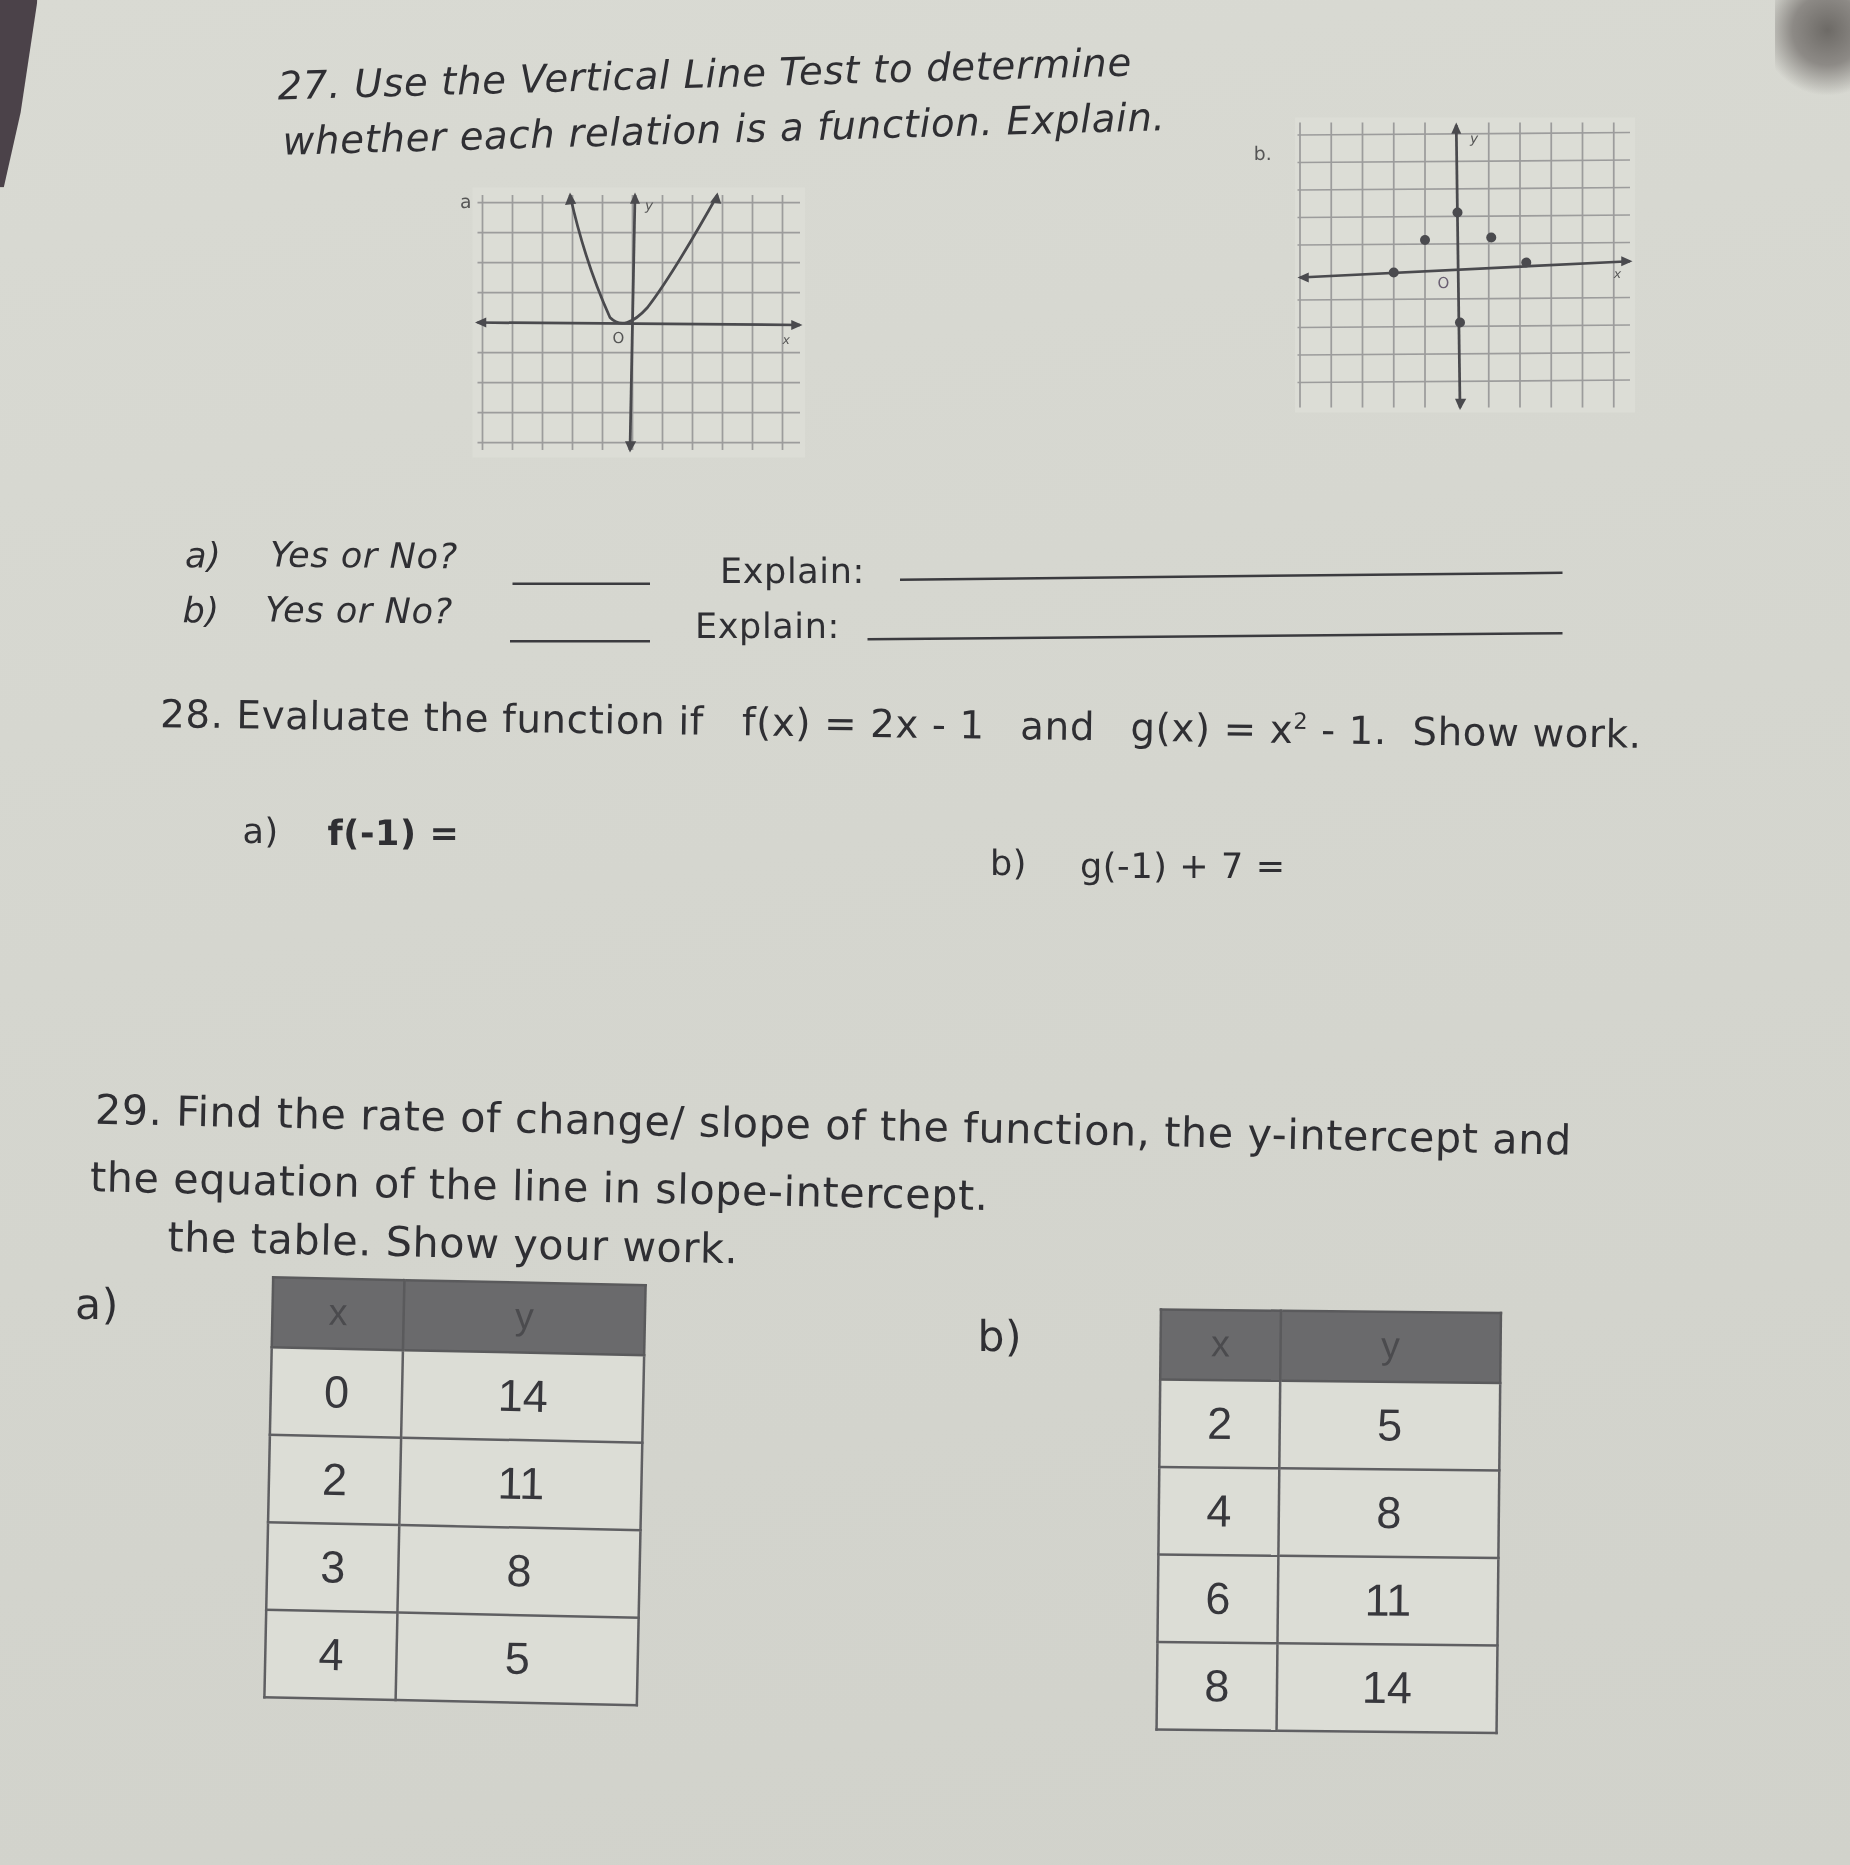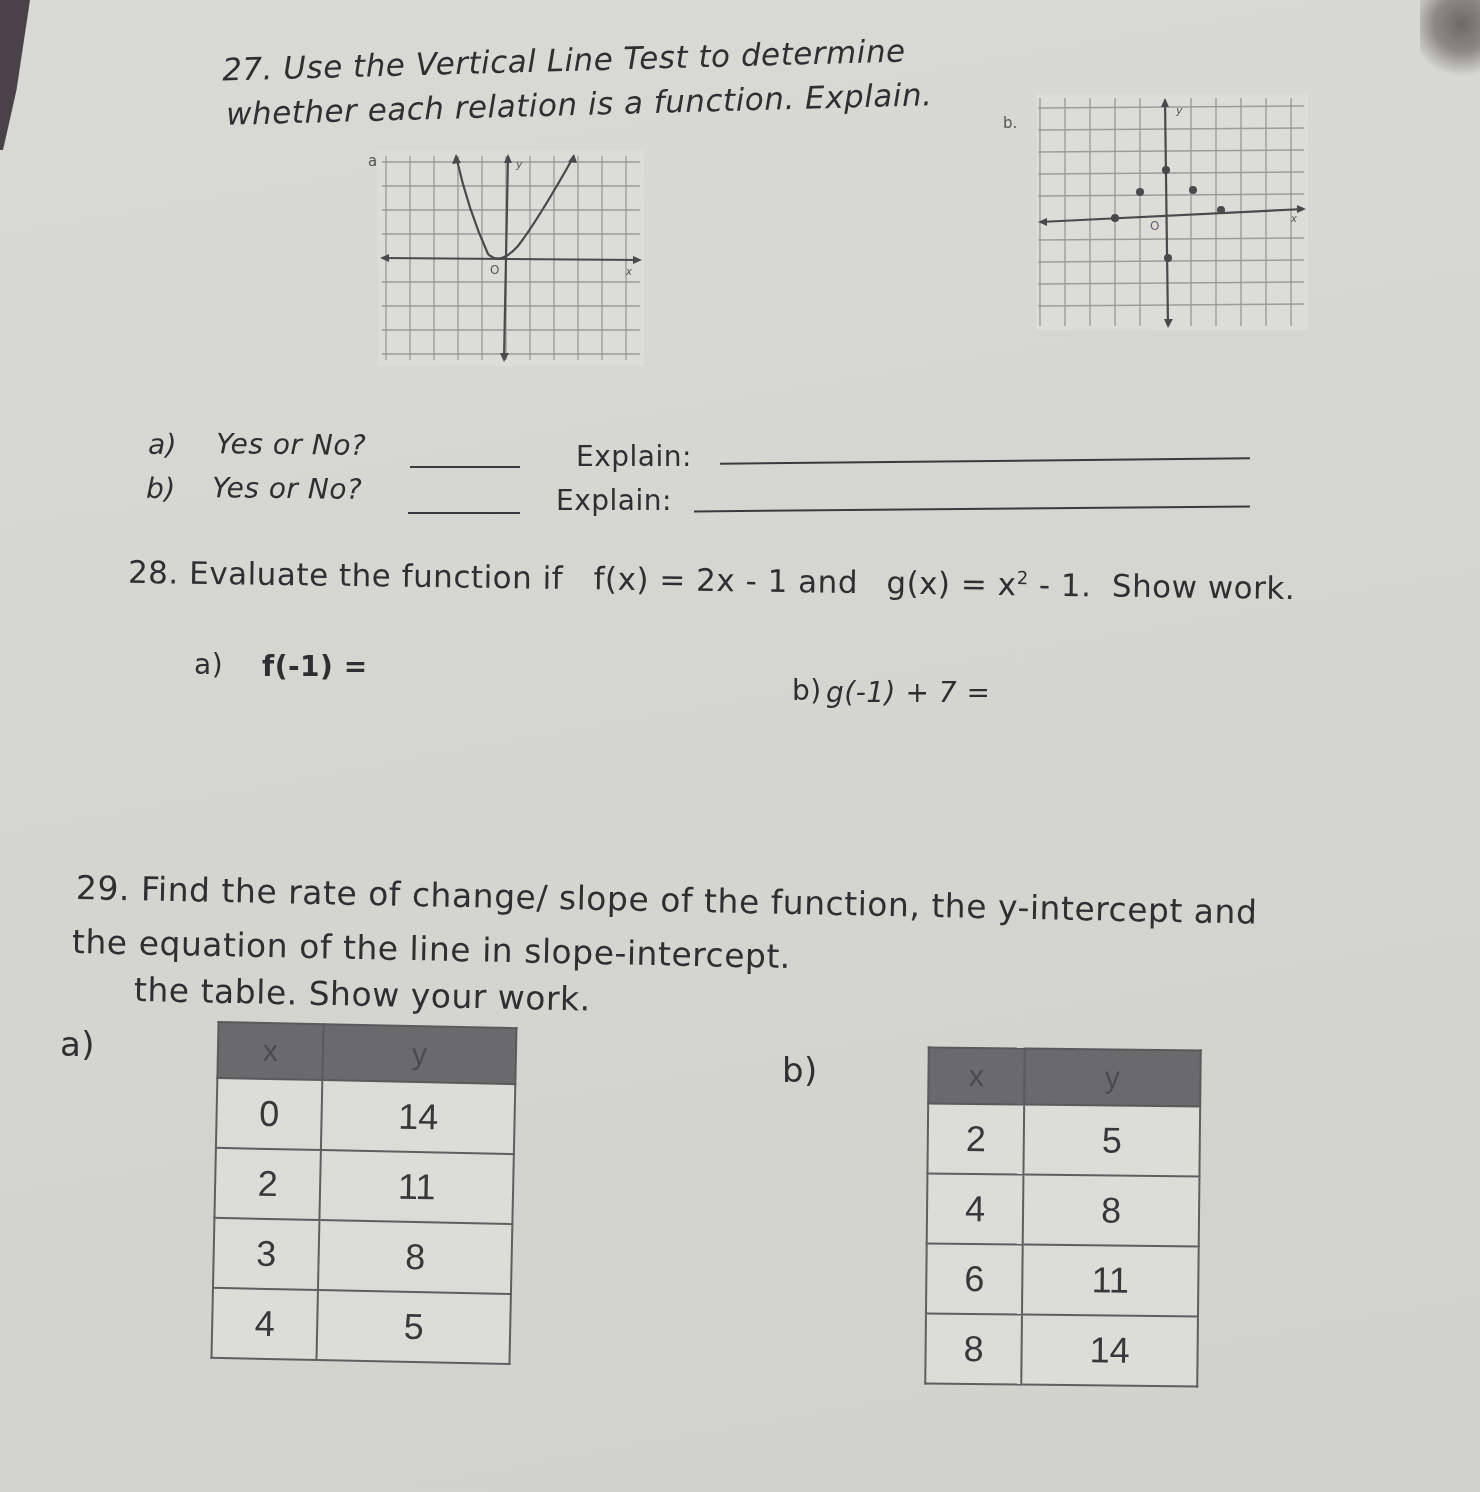--- a/index.html
+++ b/index.html
@@ -153,28 +153,28 @@
 
 <div class="txt italic" style="left:146px; top:472px; transform:rotate(0.6deg);">b)</div>
 <div class="txt italic" style="left:212px; top:472px; transform:rotate(0.6deg);">Yes or No?</div>
 <div class="blank" style="left:408px; top:512px; width:112px;"></div>
 <div class="txt" style="left:556px; top:484px;">Explain:</div>
 <div class="blank" style="left:694px; top:508px; width:556px; transform:rotate(-0.5deg);"></div>
 
 <div class="txt lg" style="left:128px; top:562px; transform:rotate(0.8deg);">
   <span>28. Evaluate the function if</span>
   <span style="margin-left:20px;">f(x) = 2x - 1</span>
-  <span style="">and</span>
+  <span style="margin-left:18px;">and</span>
   <span style="margin-left:18px;"><span>g(x) = x</span><sup style="font-size:18px;">2</sup><span> - 1.</span></span>
   <span style="margin-left:10px;">Show work.</span>
 </div>
 <div class="txt" style="left:194px; top:648px;">a)</div>
 <div class="txt" style="left:262px; top:650px;font-weight:bold;">f(-1) =</div>
 <div class="txt" style="left:792px; top:674px;">b)</div>
-<div class="txt" style="left:826px; top:676px;font-style:italic;">g(-1) + 7 =</div>
+<div class="txt" style="left:864px; top:676px;">g(-1) + 7 =</div>
 
 <div class="txt lg" style="left:76px; top:868px; font-size:33px; transform:rotate(1.2deg); transform-origin:left;">29. Find the rate of change/ slope of the function,  the y-intercept and</div>
 <div class="txt lg" style="left:72px; top:922px; font-size:33px; transform:rotate(1.2deg); transform-origin:left;">the equation of the line in slope-intercept.</div>
 <div class="txt lg" style="left:134px; top:970px; font-size:33px; transform:rotate(1.2deg); transform-origin:left;">the table. Show your work.</div>
 
 <div class="txt" style="left:60px; top:1024px; font-size:34px;">a)</div>
 <table class="tbl" style="left:214px; top:1024px; width:300px; transform:rotate(1.2deg);">
   <thead>
     <tr>
       <th>x</th>

